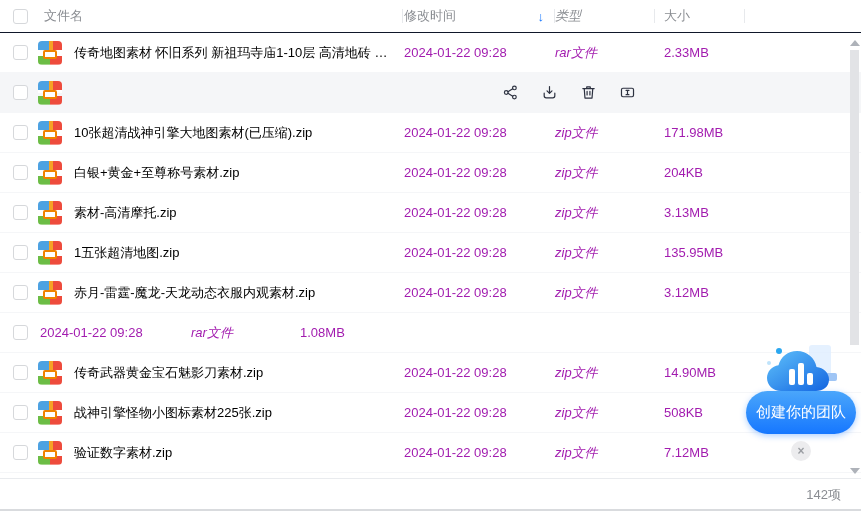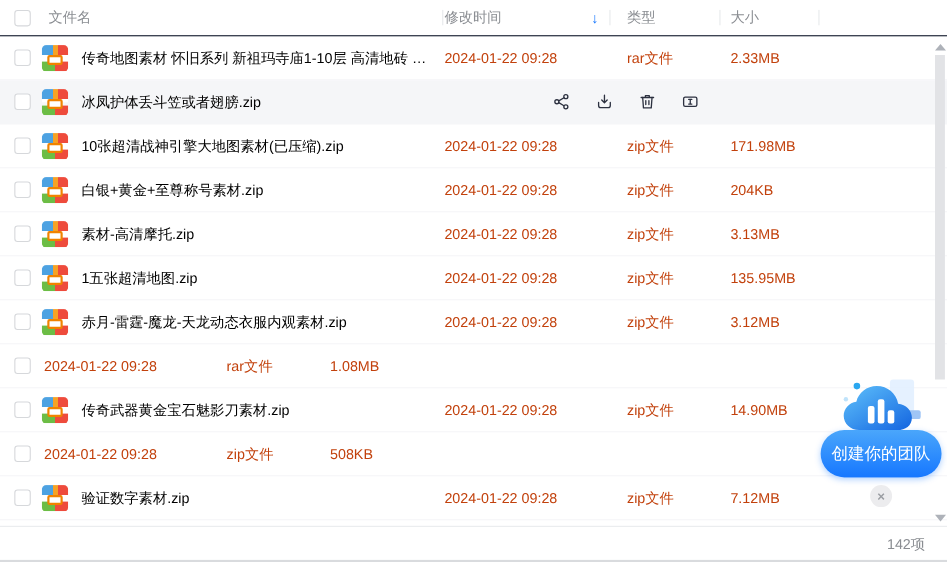--- a/index.html
+++ b/index.html
@@ -10,21 +10,21 @@
     font-size:13px;
   }
   
   .table-header{
     height:33px; display:flex; align-items:center;
     border-bottom:1px solid #0f172a; color:#8a8d92;
   }
   .c-check{ flex:0 0 38px; display:flex; align-items:center; padding-left:13px; }
   .c-name { flex:1; display:flex; align-items:center; min-width:0; }
   .c-date { flex:0 0 152px; display:flex; align-items:center; position:relative; padding-left:2px; }
-  .c-type { flex:0 0 100px; display:flex; align-items:center; position:relative; padding-left:16px; }
+  .c-type { flex:0 0 100px; display:flex; align-items:center; position:relative; padding-left:1px;font-style:italic; }
   .c-size { flex:0 0 90px;  display:flex; align-items:flex-start; position:relative; padding-left:10px; }
   .c-tail { flex:0 0 117px; position:relative; height:100%; }
   .table-header .c-date::before, .table-header .c-type::before,
   .table-header .c-size::before, .table-header .c-tail::before{
     content:""; position:absolute; left:0; top:50%; transform:translateY(-50%);
     width:1px; height:14px; background:#e7e9ec;
   }
   .table-header .c-name{ padding-left:6px; }
   .sort-arrow{ margin-left:auto; margin-right:10px; color:#1677ff; font-weight:bold; font-size:13px; line-height:1; }
   
@@ -47,21 +47,21 @@
       linear-gradient(90deg,#6cbd45 0 50%,#ee4b3c 50% 100%) 0 100%/100% 36% no-repeat;
   }
   .file-ico::after{ 
     content:""; position:absolute; left:50%; top:38%; transform:translateX(-50%);
     width:10px; height:22%; border:2px solid #f08300; border-radius:2px; background:#fff;
   }
   .fname{
     margin-left:12px; white-space:nowrap; overflow:hidden; text-overflow:ellipsis;
     padding-right:12px; color:#000000;
   }
-  .meta{ color:#c2410c; }
+  .meta{ color:#a21caf; }
   
   .row-actions{ display:none; align-items:center; gap:22px; flex:0 0 252px; padding-left:10px; }
   .row.hovered .row-actions{ display:flex; }
   .act{ width:17px; height:17px; display:inline-flex; cursor:pointer; }
   .act svg{ width:100%; height:100%; stroke:#2c3140; fill:none; stroke-width:1.7; stroke-linecap:round; stroke-linejoin:round; }
   
   .footer{
     position:absolute; left:0; right:0; bottom:0; height:33px;
     border-top:1px solid #e9ebee; background:#fff;
     display:flex; align-items:center; justify-content:flex-end; padding-right:20px;
@@ -128,21 +128,20 @@
     <div class="c-size meta">2.33MB</div>
     <div class="c-tail"></div>
   </div>
 
   <div class="row hovered">
     <div class="c-check">
       <span class="cbx"></span>
     </div>
     <div class="c-name">
       <span class="file-ico"></span>
-      <span class="fname">冰凤护体丢斗笠或者翅膀.zip</span>
     </div>
     <div class="row-actions">
       <span class="act">
         <svg viewBox="0 0 24 24">
             <circle cx="17.5" cy="5.5" r="2.6"></circle>
             <circle cx="6" cy="12" r="2.6"></circle>
             <circle cx="17.5" cy="18.5" r="2.6"></circle>
             <path d="M8.4 10.8l6.7-4M8.4 13.2l6.7 4"></path>
           </svg>
       </span>
@@ -268,20 +267,24 @@
     <div class="c-date meta">2024-01-22 09:28</div>
     <div class="c-type meta">zip文件</div>
     <div class="c-size meta">14.90MB</div>
     <div class="c-tail"></div>
   </div>
 
   <div class="row">
     <div class="c-check">
       <span class="cbx"></span>
     </div>
+    <div class="c-name">
+      <span class="file-ico"></span>
+      <span class="fname">战神引擎怪物小图标素材225张.zip</span>
+    </div>
 
     <div class="c-date meta">2024-01-22 09:28</div>
     <div class="c-type meta">zip文件</div>
     <div class="c-size meta">508KB</div>
     <div class="c-tail"></div>
   </div>
 
   <div class="row">
     <div class="c-check">
       <span class="cbx"></span>

